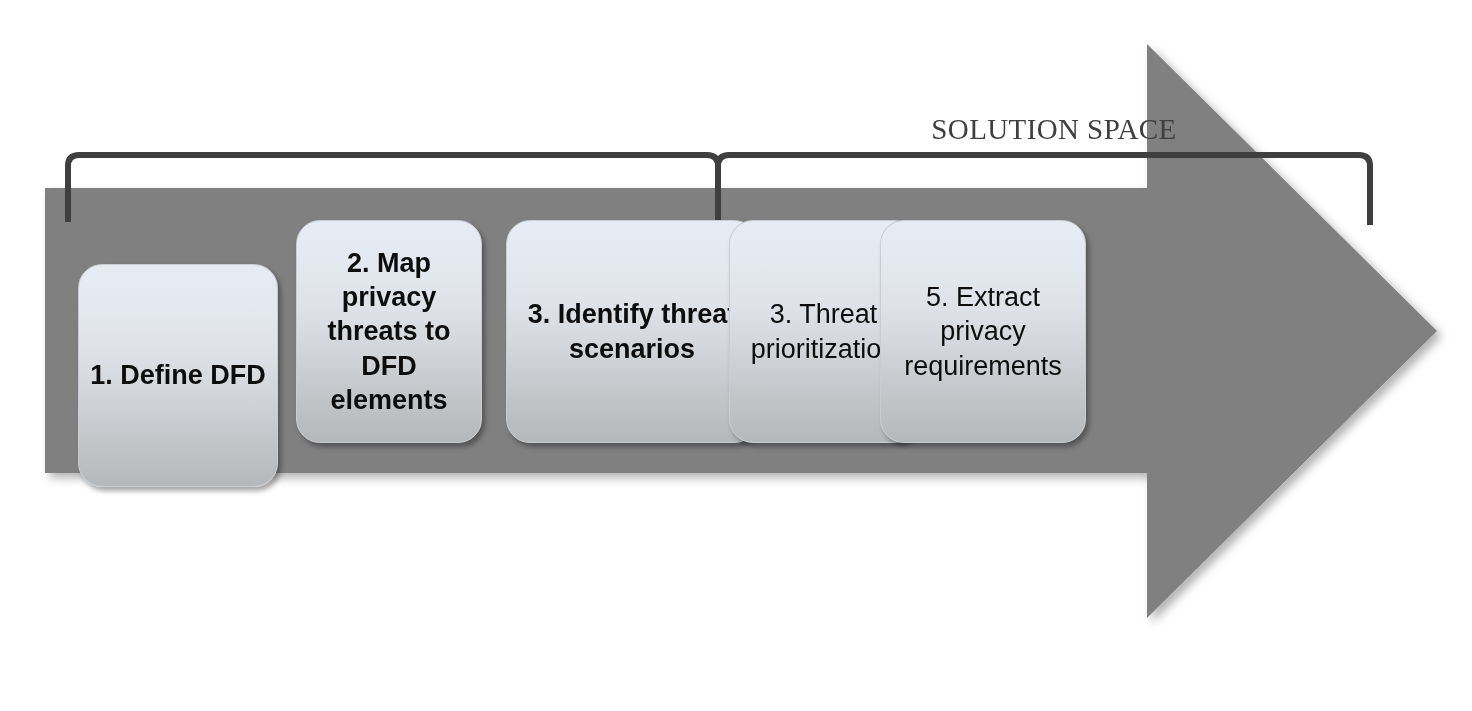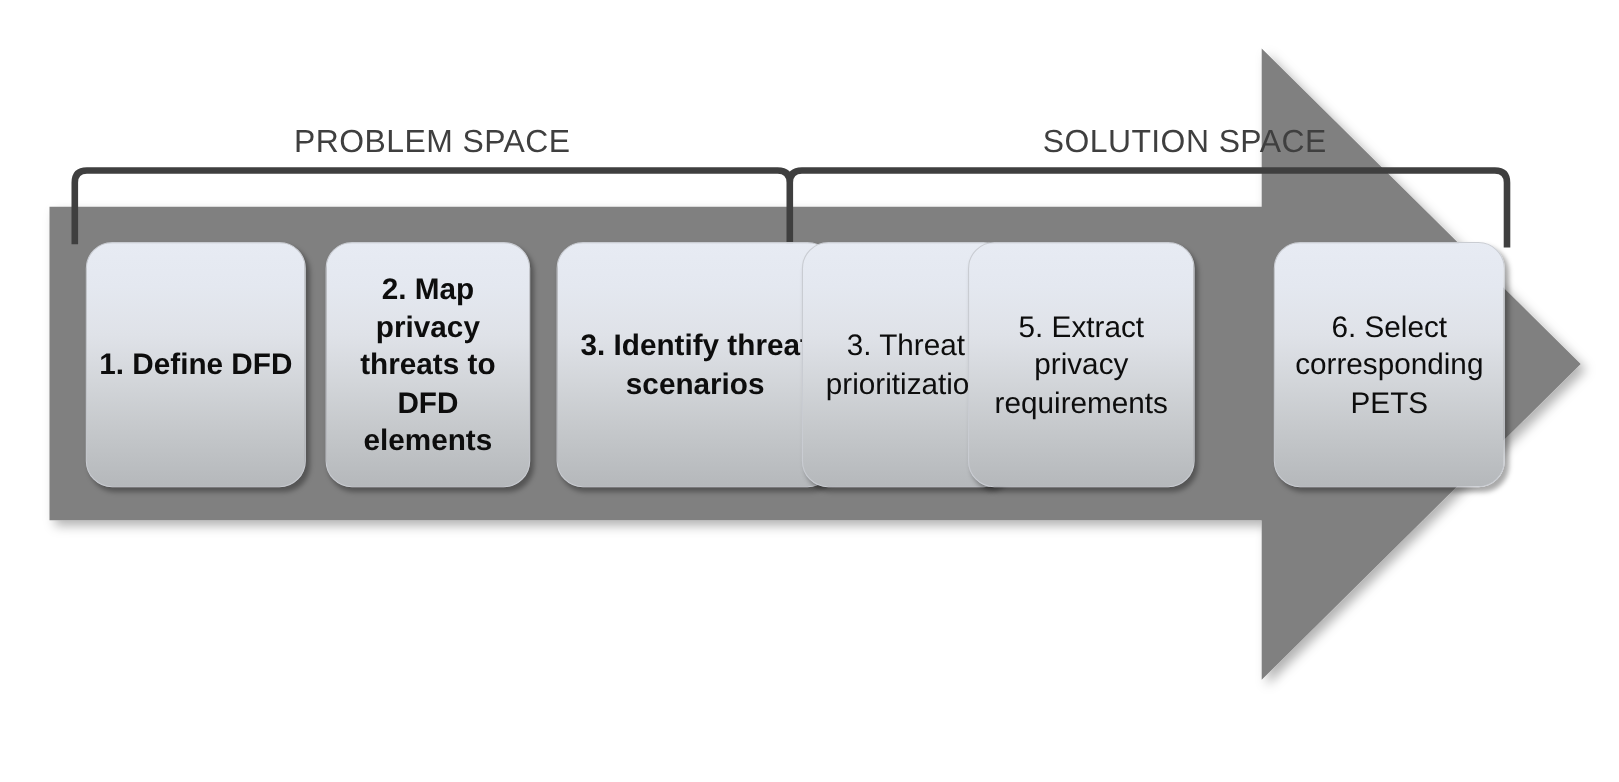--- a/index.html
+++ b/index.html
@@ -35,21 +35,21 @@
     position: absolute;
     color: #3f3f3f;
     font-size: 29px;
     font-weight: 400;
     letter-spacing: 0.4px;
     white-space: nowrap;
     text-align: center;
     font-family: "Liberation Sans", sans-serif;
   }
   #phase-label-0 { left: 68px;  top: 113px; width: 650px; }
-  #phase-label-1 { left: 752px; top: 113px; width: 650px; }
+  #phase-label-1 { left: 729px; top: 113px; width: 650px; font-family: Liberation Serif, serif; }
 
   
   .step-box {
     position: absolute;
     top: 220px;
     height: 223px;
     border-radius: 24px;
     border: 1px solid #c9ccd2;
     background: linear-gradient(to bottom,
         #e7ebf3 0%,
@@ -70,21 +70,21 @@
     width: 100%;
     text-align: center;
     color: #0d0d0d;
     font-size: 27px;
     line-height: 1.27;
     font-family: "Liberation Sans", sans-serif;
   }
   .step-text.bold { font-weight: 700; }
   .step-text.regular { font-weight: 400; }
 
-  #step-box-0 { left: 78px;   width: 200px; }
+  #step-box-0 { left: 78px;   width: 200px; margin-top: 44px; }
   #step-box-1 { left: 296px;  width: 186px; }
   #step-box-2 { left: 506px;  width: 252px; }
   #step-box-3 { left: 729px;  width: 189px; }
   #step-box-4 { left: 880px;  width: 206px; }
   #step-box-5 { left: 1158px; width: 210px; }
 </style>
 </head>
 <body>
 
 <div id="canvas">
@@ -97,35 +97,31 @@
     </defs>
     <polygon filter="url(#arrowShadow)" points="45,188 1147,188 1147,44 1437,331 1147,618 1147,473 45,473" fill="#808080"></polygon>
   </svg>
 
   <svg class="arrow-layer" viewBox="0 0 1472 711" width="1472" height="711" aria-hidden="true">
 
     <path d="M 68,222 L 68,166 Q 68,155 79,155 L 707,155 Q 718,155 718,166 L 718,222
              M 718,166 Q 718,155 729,155 L 1359,155 Q 1370,155 1370,166 L 1370,225" fill="none" stroke="#3f3f3f" stroke-width="6" stroke-linecap="butt" stroke-linejoin="round"></path>
   </svg>
 
-  <div class="phase-label" id="phase-label-0">PROBLEM SPACE</div>
   <div class="phase-label" id="phase-label-1">SOLUTION SPACE</div>
 
   <div class="step-box" id="step-box-0">
     <span class="step-text bold">1. Define DFD</span>
   </div>
   <div class="step-box" id="step-box-1">
     <span class="step-text bold">2. Map privacy threats to DFD elements</span>
   </div>
   <div class="step-box" id="step-box-2">
     <span class="step-text bold">3. Identify threat scenarios</span>
   </div>
   <div class="step-box" id="step-box-3">
     <span class="step-text regular">3. Threat prioritization</span>
   </div>
   <div class="step-box" id="step-box-4">
     <span class="step-text regular">5. Extract privacy requirements</span>
   </div>
-  <div class="step-box" id="step-box-5">
-    <span class="step-text regular">6. Select corresponding PETS</span>
-  </div>
 
 </div>
 
 </body></html>

